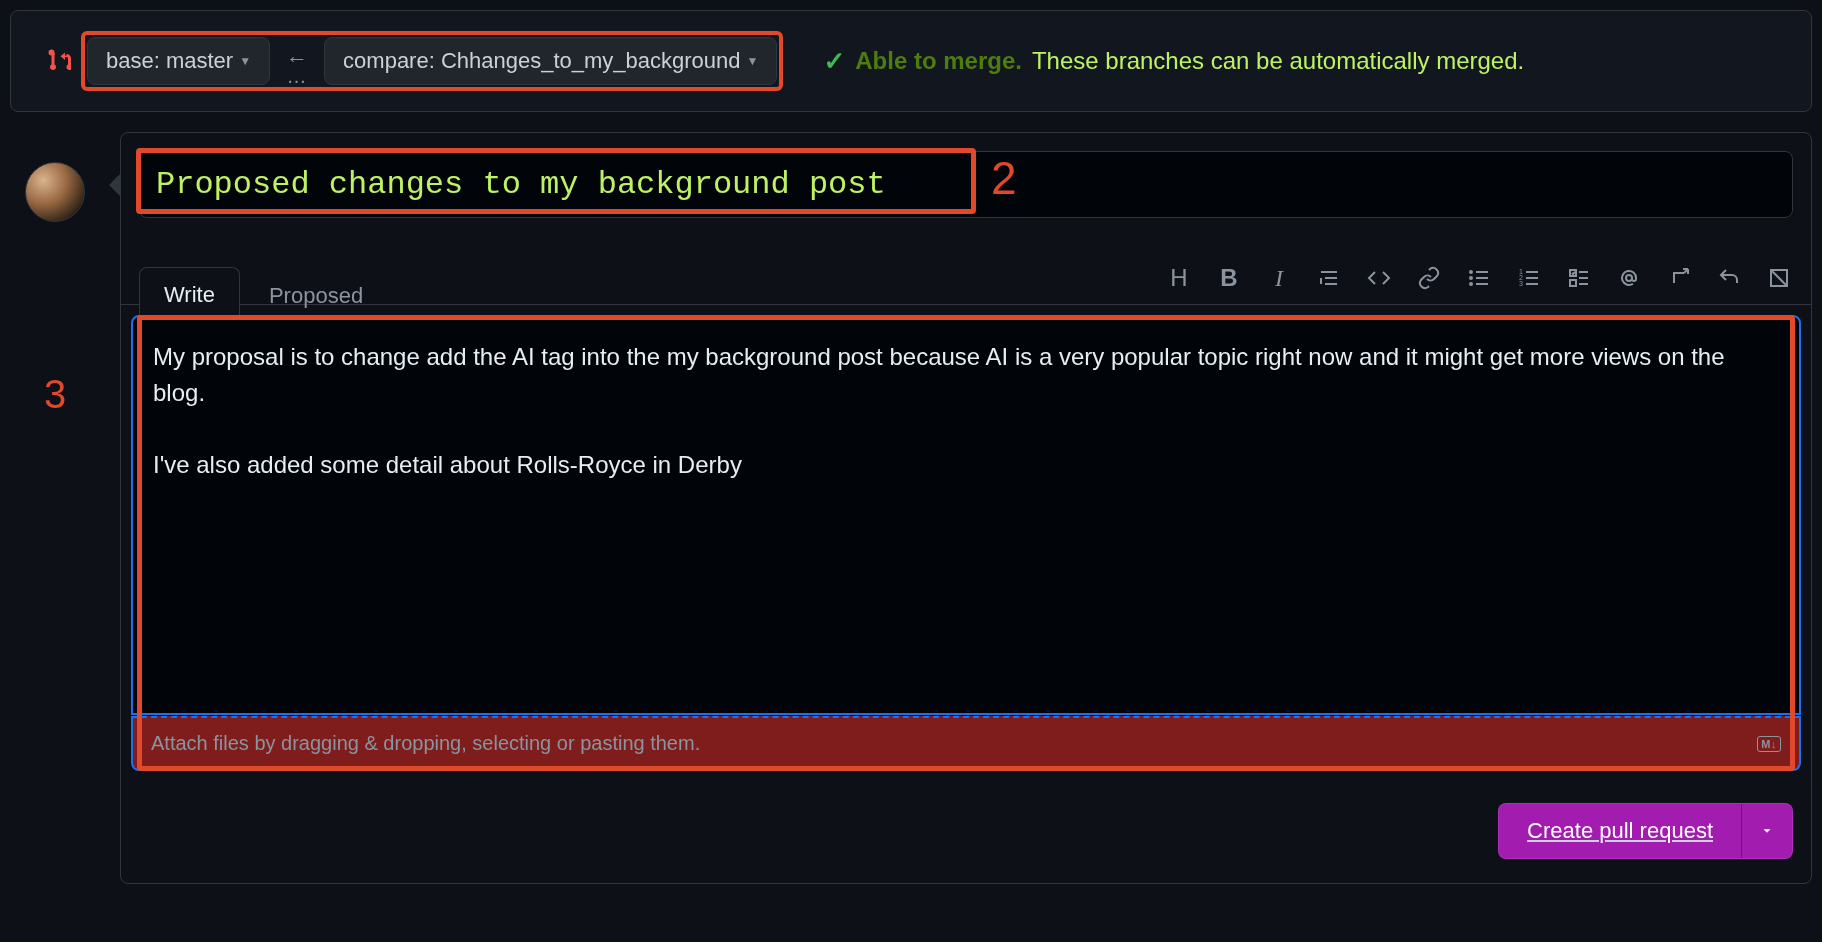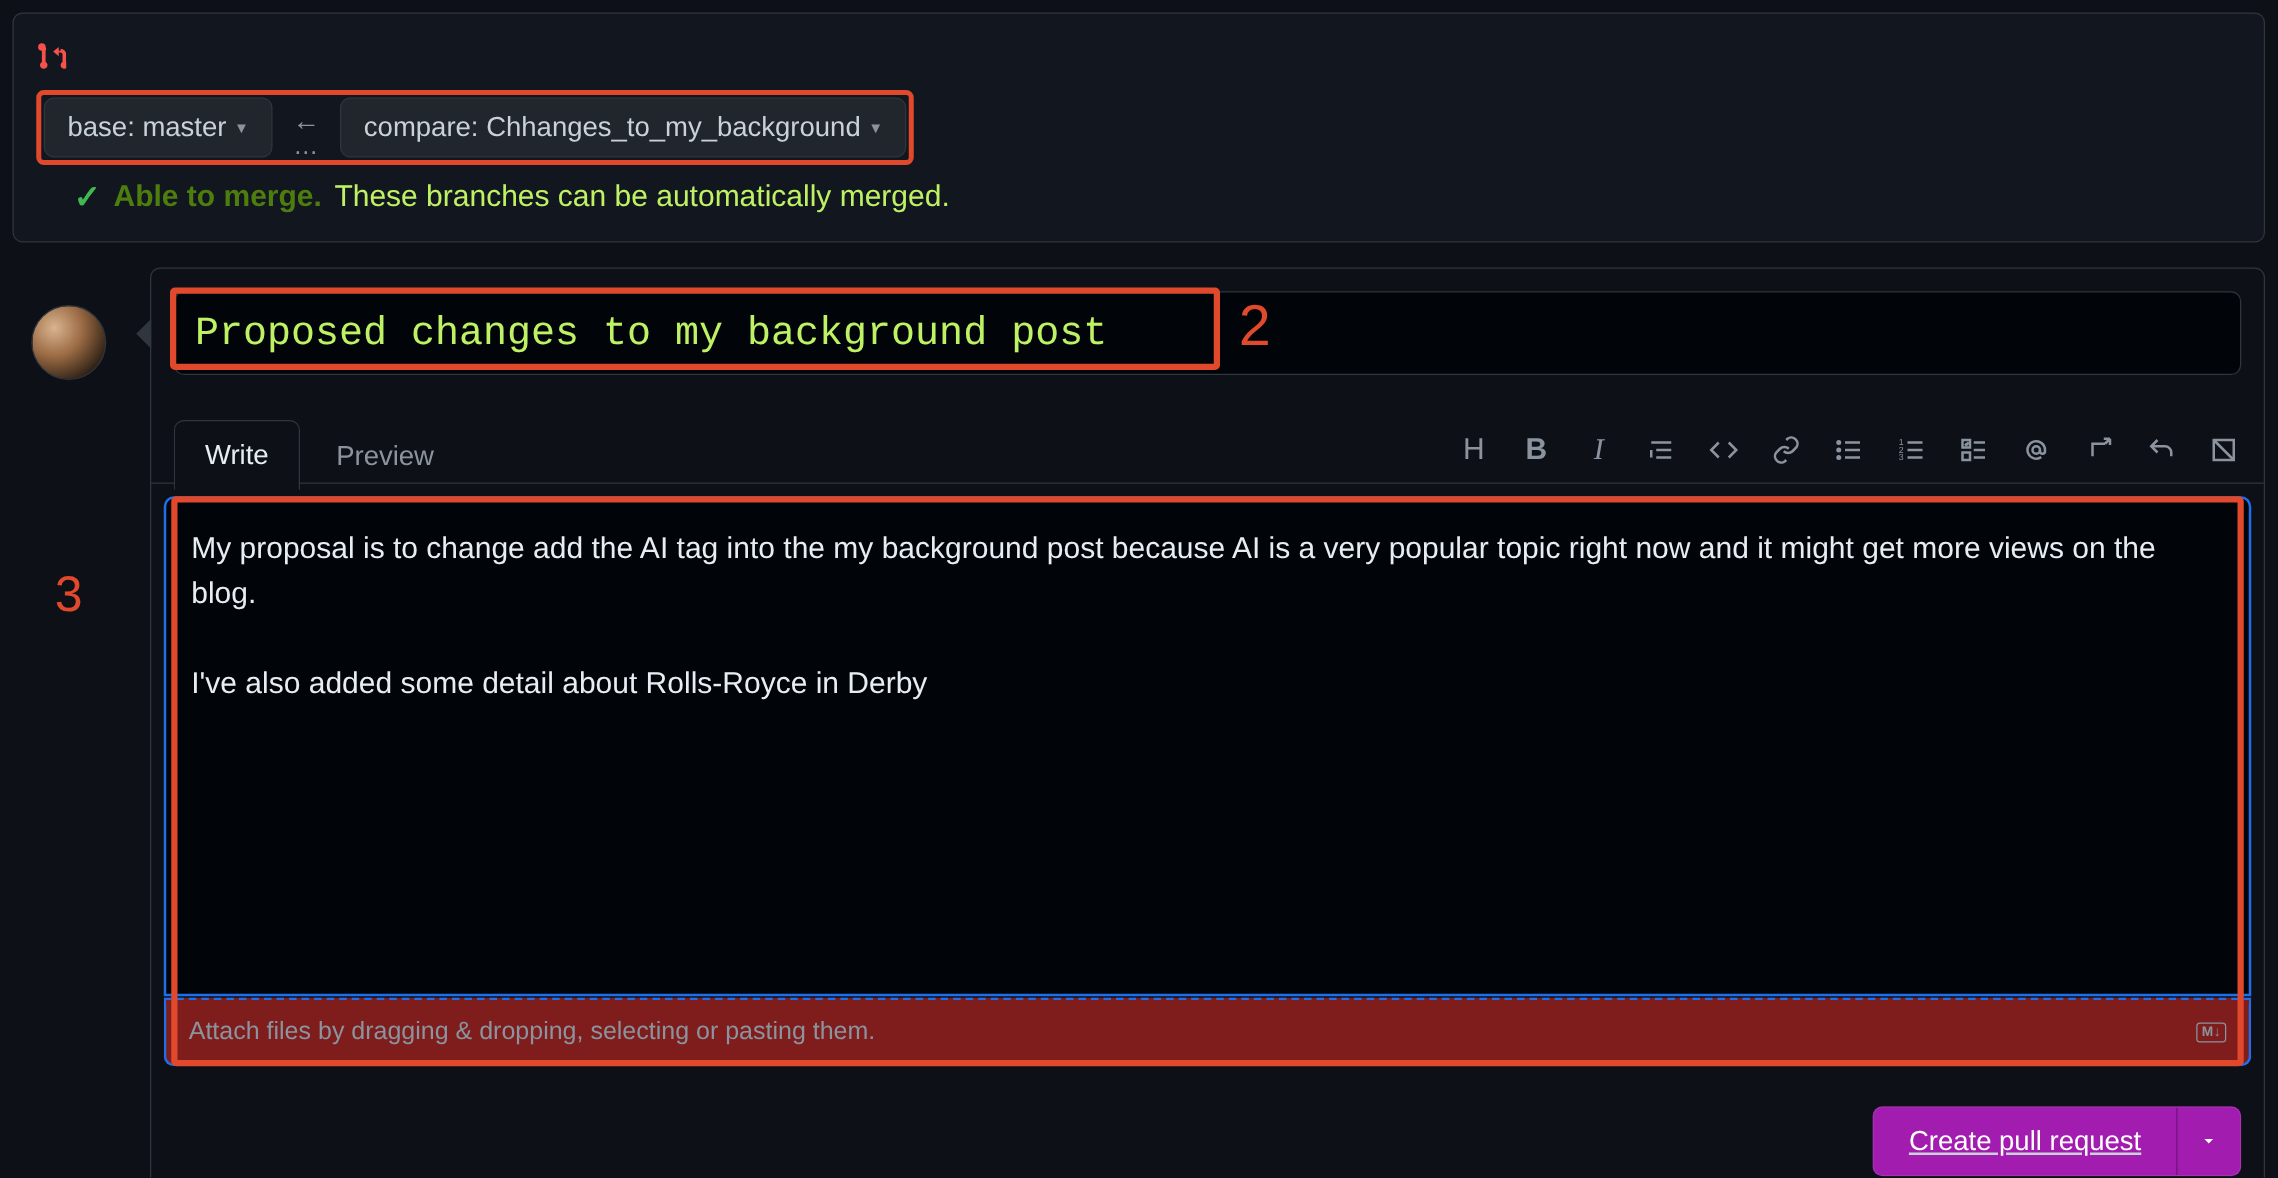--- a/index.html
+++ b/index.html
@@ -9,28 +9,27 @@
     color: #c9d1d9;
     width: 1822px;
     height: 942px;
     overflow: hidden;
     font-size: 14px;
   }
 
   
   .branch-bar {
     display: flex;
-    align-items: flex-start;
+    align-items: center;
     gap: 10px;
-    padding: 20px 30px 20px 18px;
+    padding: 20px 30px 20px 36px;
     background: #12161e;
     border: 1px solid #30363d;
     border-radius: 8px;
     margin: 10px 10px 20px 10px;
-    flex-direction: column;
   }
   .pr-icon { color: #f85149; flex: 0 0 auto; }
   .branch-group {
     display: flex;
     align-items: center;
     gap: 12px;
     position: relative;
   }
   .branch-btn {
     display: inline-flex;
@@ -150,21 +149,21 @@
     padding: 14px 24px;
     background: transparent;
     border: 1px solid transparent;
     border-bottom: none;
     color: #8b949e;
     font-size: 22px;
     cursor:pointer;
     border-top-left-radius:8px;
     border-top-right-radius:8px;
     position:relative;
-    top:6px;
+    top:19px;
   }
   .tab.active {
     background:#0d1117;
     color:#e6edf3;
     border-color:#30363d;
     border-bottom:1px solid #0d1117;
   }
   .toolbar {
     display:flex;
     align-items:center;
@@ -296,21 +295,21 @@
   <div class="compose-box" style="position:relative;">
     <div class="title-row" style="position:relative;">
       <input class="title-input" type="text" value="Proposed changes to my background post" style="">
       <div class="title-hl"></div>
       <div class="annot-2">2</div>
     </div>
 
     <div class="tabs-toolbar">
       <div class="tabs">
         <button class="tab active">Write</button>
-        <button class="tab">Preview</button>
+        <button class="tab">Proposed</button>
       </div>
       <div class="toolbar">
         <span class="tb" style="font-size:24px;font-weight:500;">H</span>
         <span class="tb" style="font-size:24px;font-weight:700;">B</span>
         <span class="tb" style="font-size:24px;font-style:italic;font-family:serif;">I</span>
         <span class="tb">
             <svg viewBox="0 0 24 24" fill="none" stroke="currentColor" stroke-width="2">
               <path d="M4 6h16M8 12h12M8 18h12M4 12v6"></path>
             </svg>
           </span>

